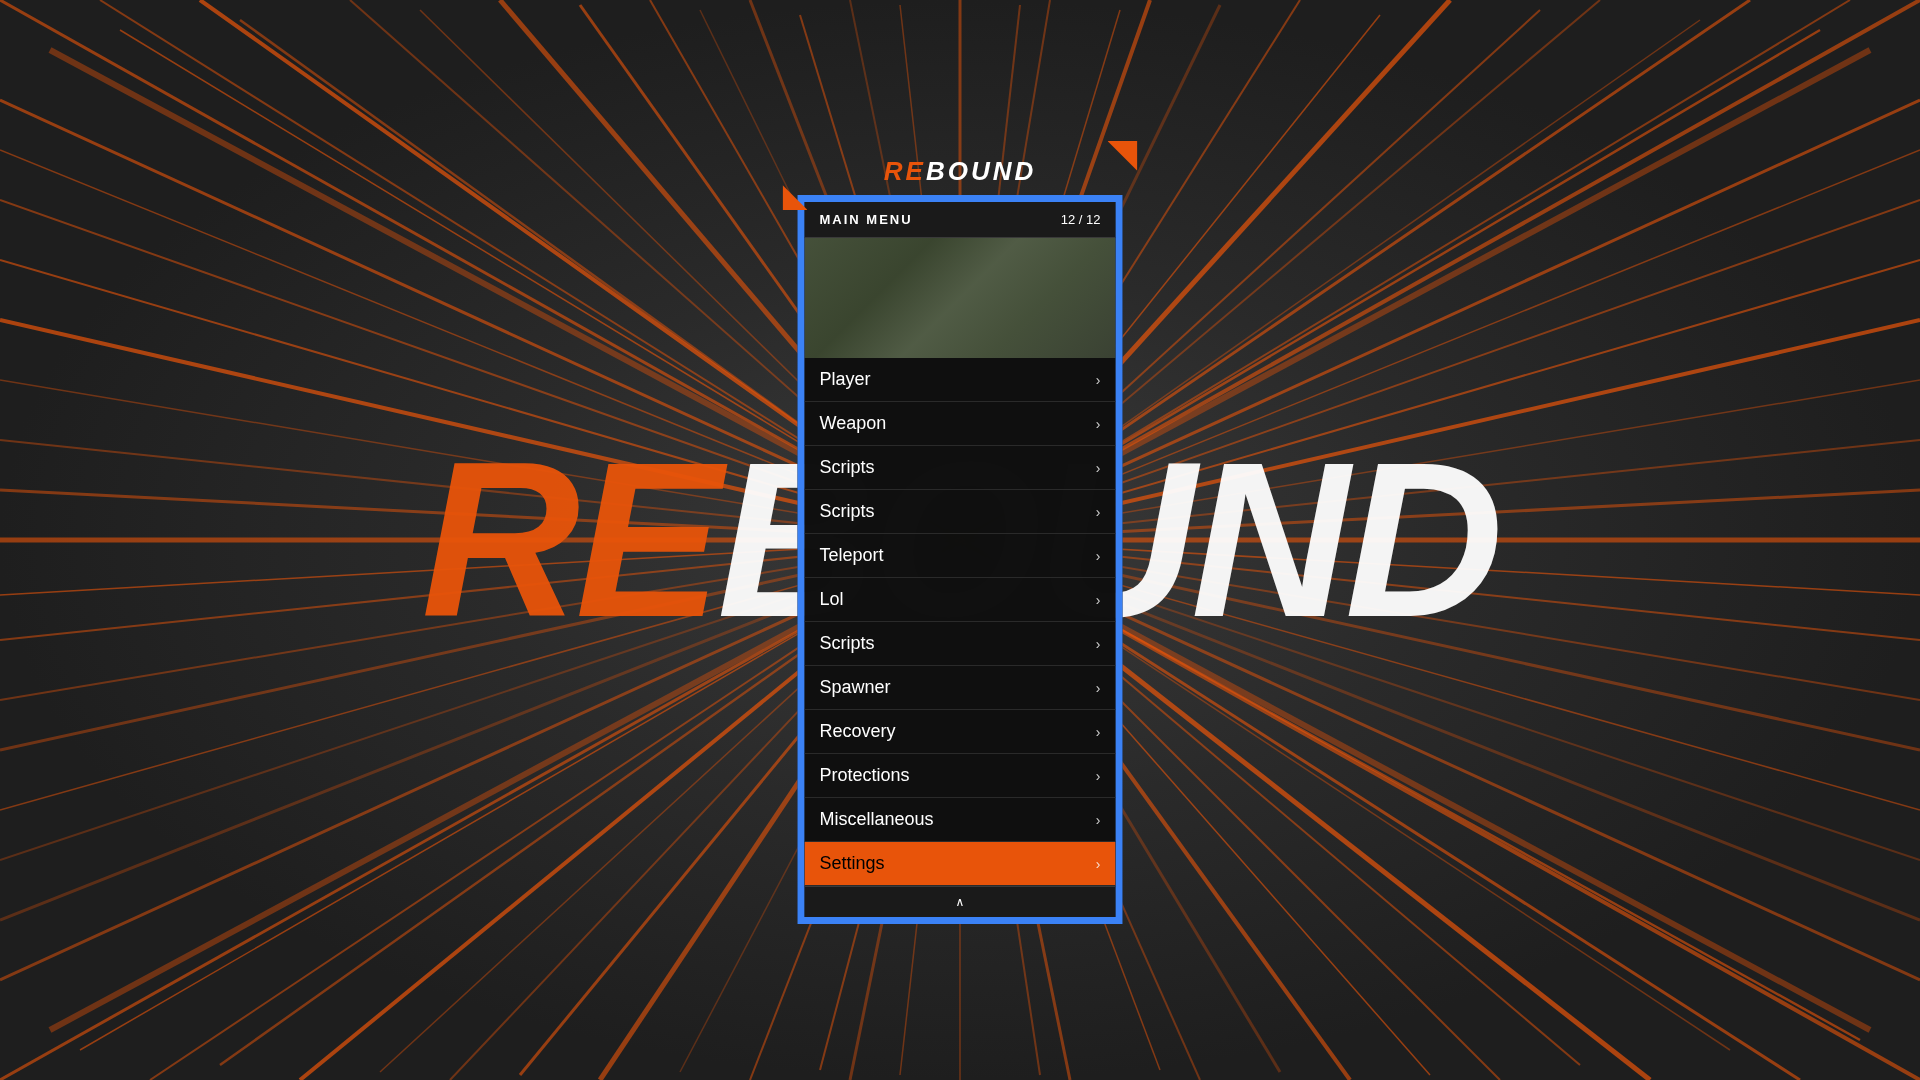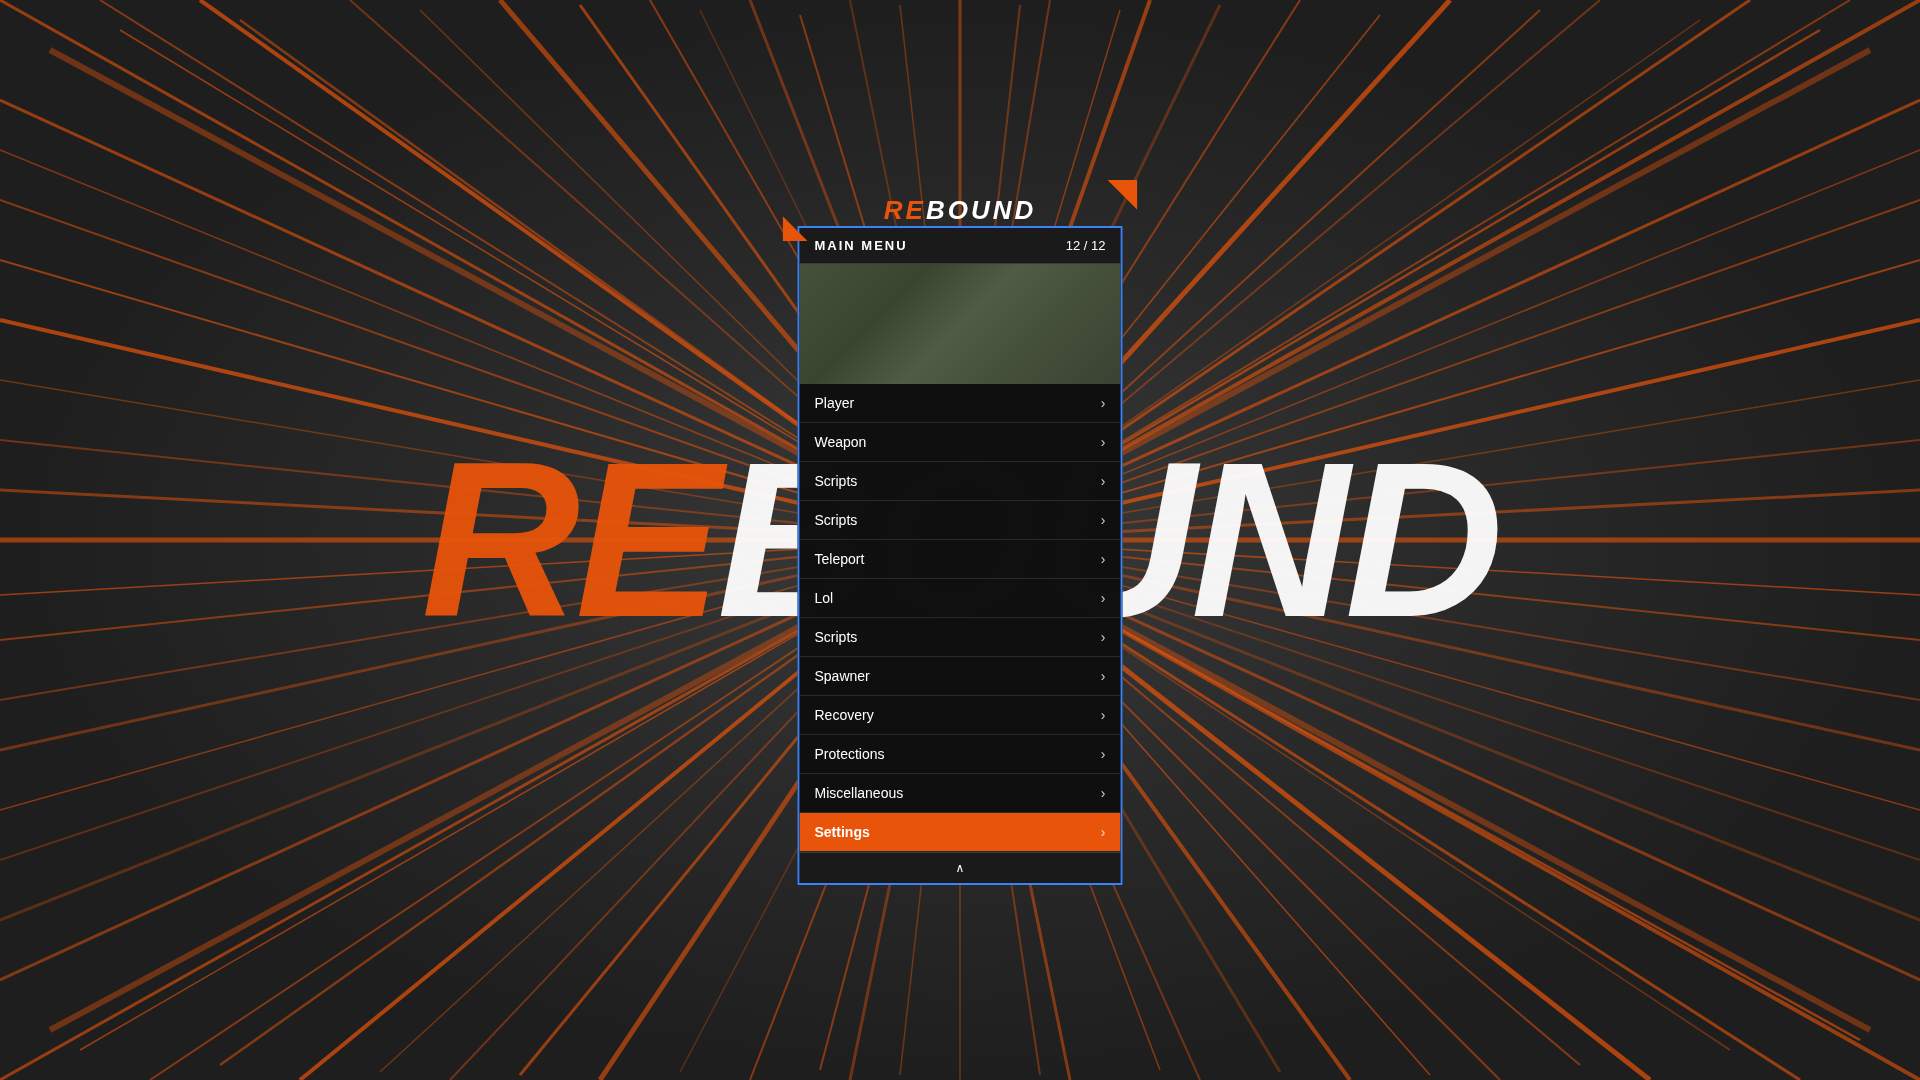--- a/index.html
+++ b/index.html
@@ -43,21 +43,21 @@
       transform: translate(-50%, -50%);
       width: 325px;
       z-index: 10;
     }
 
     
     .logo-header {
       display: flex;
       justify-content: center;
       align-items: center;
-      padding-bottom: 0;
+      padding-bottom: 8px;
       position: relative;
     }
 
     .logo-text {
       font-size: 26px;
       font-weight: 900;
       letter-spacing: 3px;
       text-transform: uppercase;
       font-style: italic;
     }
@@ -77,21 +77,21 @@
       right: -15px;
       width: 30px;
       height: 30px;
       background: #e8540a;
       clip-path: polygon(100% 0, 100% 100%, 0 0);
     }
 
     
     .menu-panel {
       background: rgba(20, 20, 20, 0.92);
-      border: 2px solid #3b82f6;
+      border: 7px solid #3b82f6;
       overflow: hidden;
     }
 
     
     .menu-header {
       background: #1a1a1a;
       display: flex;
       justify-content: space-between;
       align-items: center;
       padding: 10px 15px;
@@ -144,27 +144,27 @@
       cursor: pointer;
       transition: background 0.1s;
     }
 
     .menu-item.active {
       background: #e8540a;
     }
 
     .menu-item-label {
       color: white;
-      font-size: 14px;
+      font-size: 18px;
       font-weight: 400;
     }
 
     .menu-item.active .menu-item-label {
-      color: #ffffff;
-      font-weight: 700;
+      color: #000000;
+      font-weight: 400;
     }
 
     .menu-item-arrow {
       color: white;
       font-size: 14px;
       opacity: 0.8;
     }
 
     
     .menu-footer {

